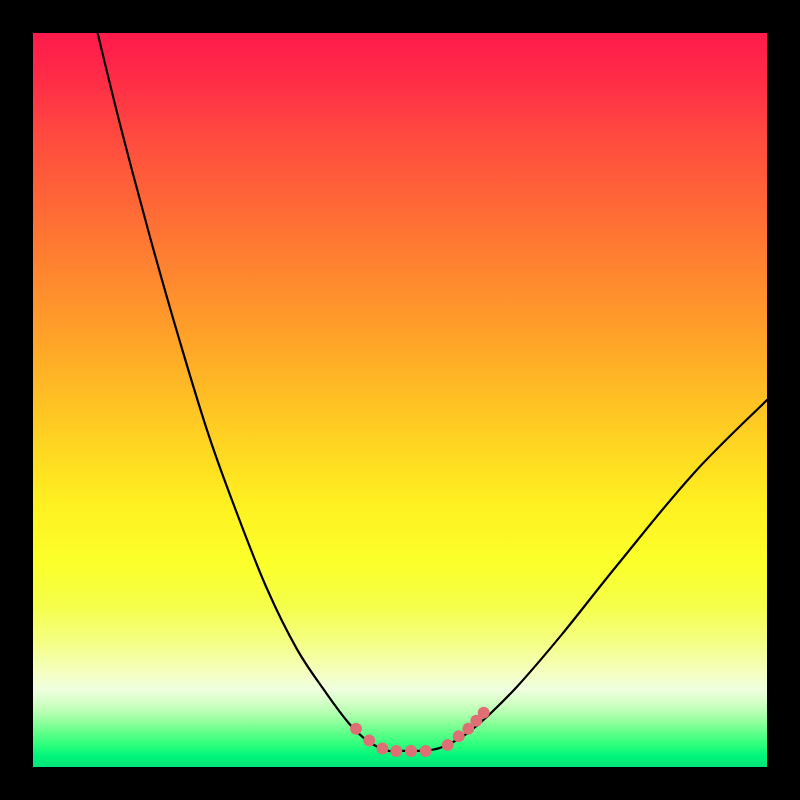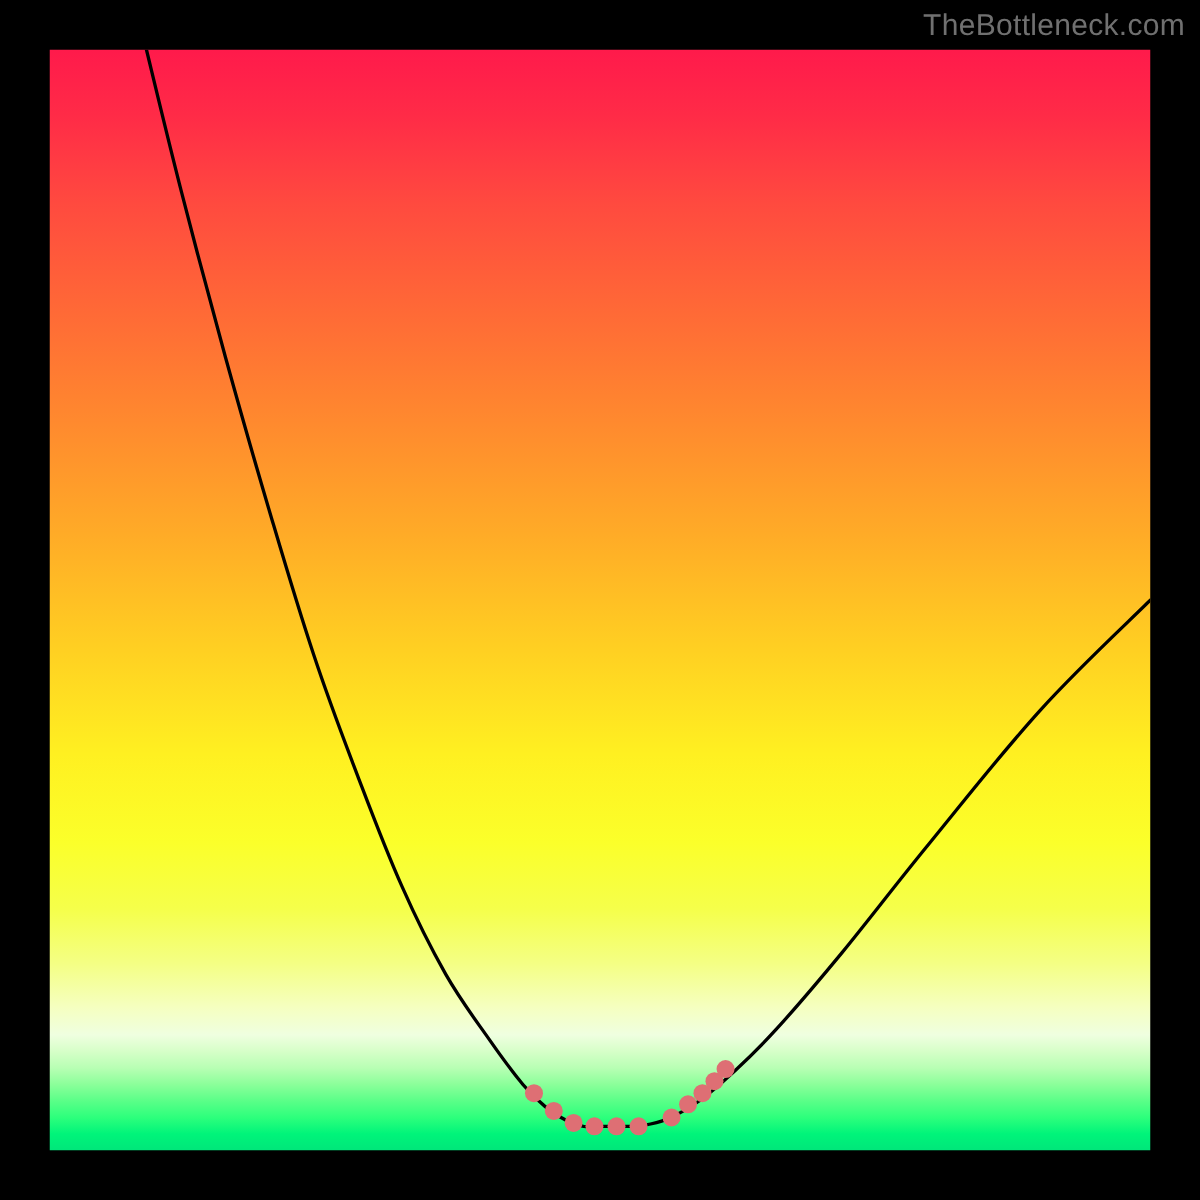--- a/index.html
+++ b/index.html
@@ -69,21 +69,20 @@
     inset: 0;
     width: 734px;
     height: 734px;
   }
 </style>
 </head>
 <body>
 
 <div class="canvas-wrap">
 
-  <div class="watermark">TheBottleneck.com</div>
 
   <div class="plot-area">
     <div class="gradient-bg"></div>
     <svg class="overlay" viewBox="0 0 734 734" preserveAspectRatio="none">
       <path id="left-curve-path" fill="none" stroke="#000000" stroke-width="2.2" stroke-linecap="round" stroke-linejoin="round" d="M 64.6 0.0 C 68.8 17.2, 78.6 58.4, 88.1 95.4 C 97.6 132.4, 106.9 167.2, 117.4 205.5 C 128.0 243.8, 136.2 272.6, 146.8 308.3 C 157.4 344.0, 165.6 372.0, 176.2 403.7 C 186.7 435.4, 195.0 456.7, 205.5 484.4 C 216.1 512.2, 224.3 534.1, 234.9 557.8 C 245.4 581.6, 253.7 598.1, 264.2 616.6 C 274.8 635.1, 284.4 647.4, 293.6 660.6 C 302.8 673.8, 309.0 682.0, 315.6 690.0 C 322.2 697.9, 325.0 700.3, 330.3 704.6 C 335.6 709.0, 340.4 711.8, 345.0 714.2 C 349.6 716.6, 352.0 717.2, 356.0 717.9 C 360.0 718.5, 362.4 717.9, 367.0 717.9 C 371.6 717.9, 377.1 717.9, 381.7 717.9 C 386.3 717.9, 390.7 717.9, 392.7 717.9"></path>
       <path id="right-curve-path" fill="none" stroke="#000000" stroke-width="2.2" stroke-linecap="round" stroke-linejoin="round" d="M 392.7 717.9 C 396.0 717.1, 403.8 716.5, 411.0 713.4 C 418.3 710.4, 425.1 706.5, 433.1 701.0 C 441.0 695.4, 445.8 691.2, 455.1 682.6 C 464.3 674.0, 471.2 667.8, 484.4 653.3 C 497.7 638.7, 510.0 624.3, 528.5 601.9 C 547.0 579.4, 563.4 557.5, 587.2 528.5 C 611.0 499.4, 634.2 469.5, 660.6 440.4 C 687.0 411.3, 720.8 380.2, 734.0 367.0"></path>
       <g id="marker-group">
           <circle cx="323.0" cy="695.8" r="6" fill="#de6f74"></circle>
           <circle cx="336.2" cy="707.6" r="6" fill="#de6f74"></circle>
           <circle cx="349.4" cy="715.6" r="6" fill="#de6f74"></circle>

